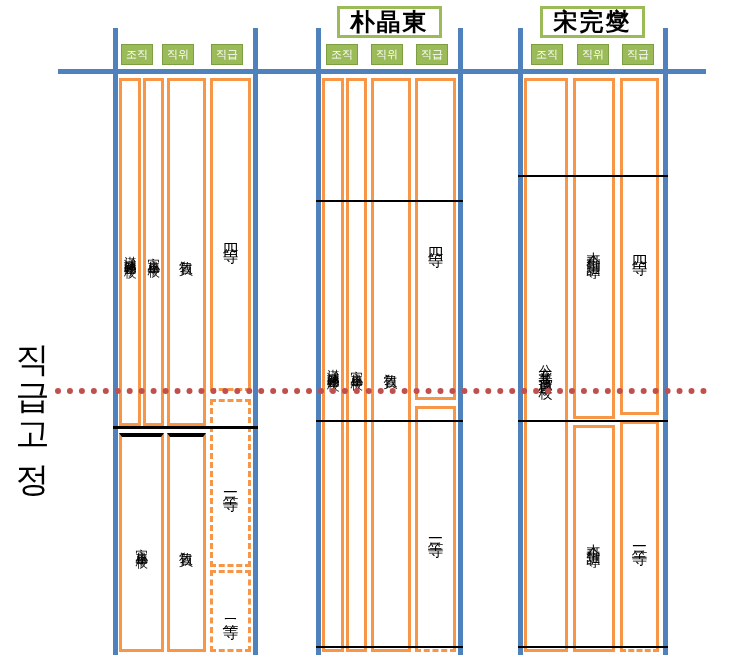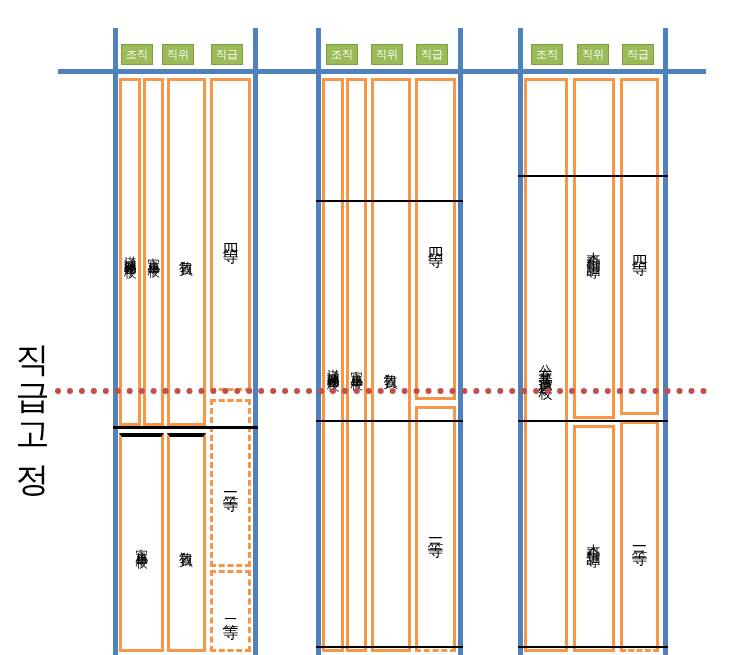--- a/index.html
+++ b/index.html
@@ -87,20 +87,23 @@
   <div class="abs box black-top" style="left:119px;top:433px;width:45px;height:219px;">
     <span class="vtext small">官立小學校</span>
   </div>
   <div class="abs box black-top" style="left:167px;top:433px;width:39px;height:219px;">
     <span class="vtext">敎員</span>
   </div>
   <div class="abs tick thick" style="left:113px;top:426px;width:145px;"></div>
 
   <div class="abs vbar" style="left:316px;top:28px;width:5px;height:627px;"></div>
   <div class="abs vbar" style="left:458px;top:28px;width:5px;height:627px;"></div>
+  <div class="abs titlebox" style="left:337px;top:6px;width:105px;height:32px;">
+    <span>朴晶東</span>
+  </div>
   <div class="abs hdr" style="left:326px;top:44px;width:32px;height:21px;">
     <span>조직</span>
   </div>
   <div class="abs hdr" style="left:371px;top:44px;width:32px;height:21px;">
     <span>직위</span>
   </div>
   <div class="abs hdr" style="left:416px;top:44px;width:32px;height:21px;">
     <span>직급</span>
   </div>
 
@@ -118,20 +121,23 @@
   </div>
   <div class="abs box dash-bottom" style="left:415px;top:406px;width:41px;height:246px;">
     <span class="vtext rank">三等</span>
   </div>
   <div class="abs tick" style="left:316px;top:200px;width:147px;"></div>
   <div class="abs tick" style="left:316px;top:420px;width:147px;"></div>
   <div class="abs tick" style="left:316px;top:646px;width:147px;"></div>
 
   <div class="abs vbar" style="left:518px;top:28px;width:5px;height:627px;"></div>
   <div class="abs vbar" style="left:663px;top:28px;width:5px;height:627px;"></div>
+  <div class="abs titlebox" style="left:540px;top:6px;width:105px;height:32px;">
+    <span>宋完燮</span>
+  </div>
   <div class="abs hdr" style="left:531px;top:44px;width:32px;height:21px;">
     <span>조직</span>
   </div>
   <div class="abs hdr" style="left:577px;top:44px;width:32px;height:21px;">
     <span>직위</span>
   </div>
   <div class="abs hdr" style="left:622px;top:44px;width:32px;height:21px;">
     <span>직급</span>
   </div>
 

